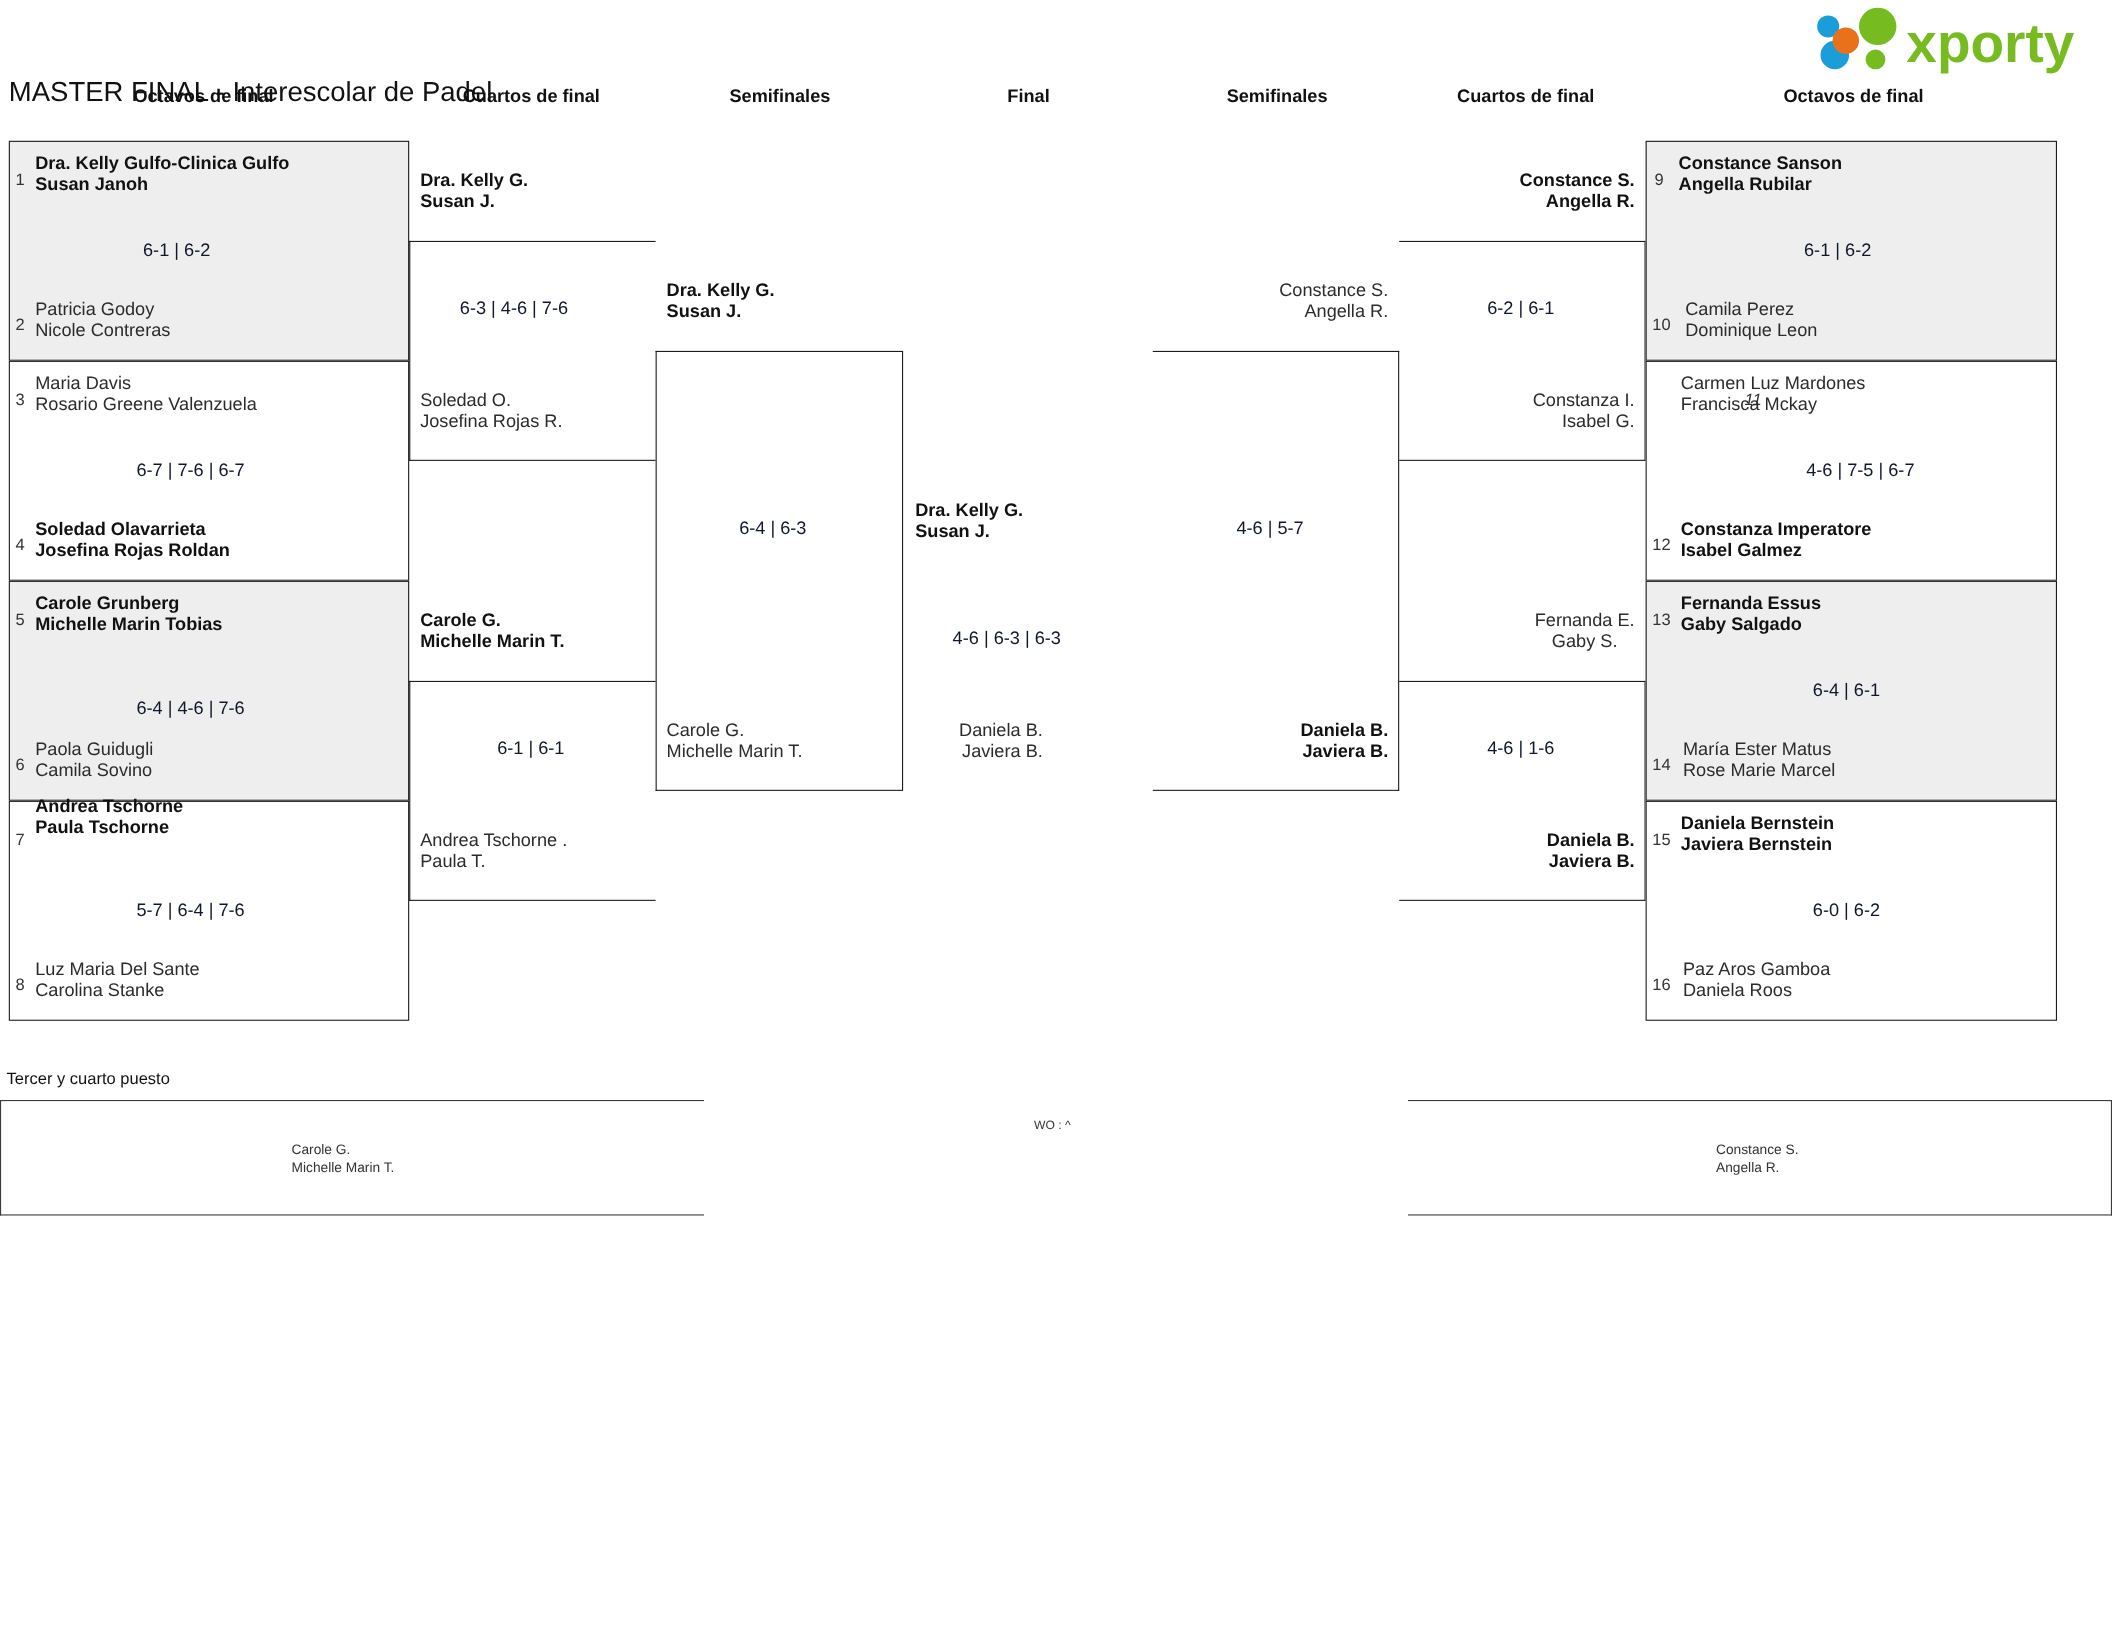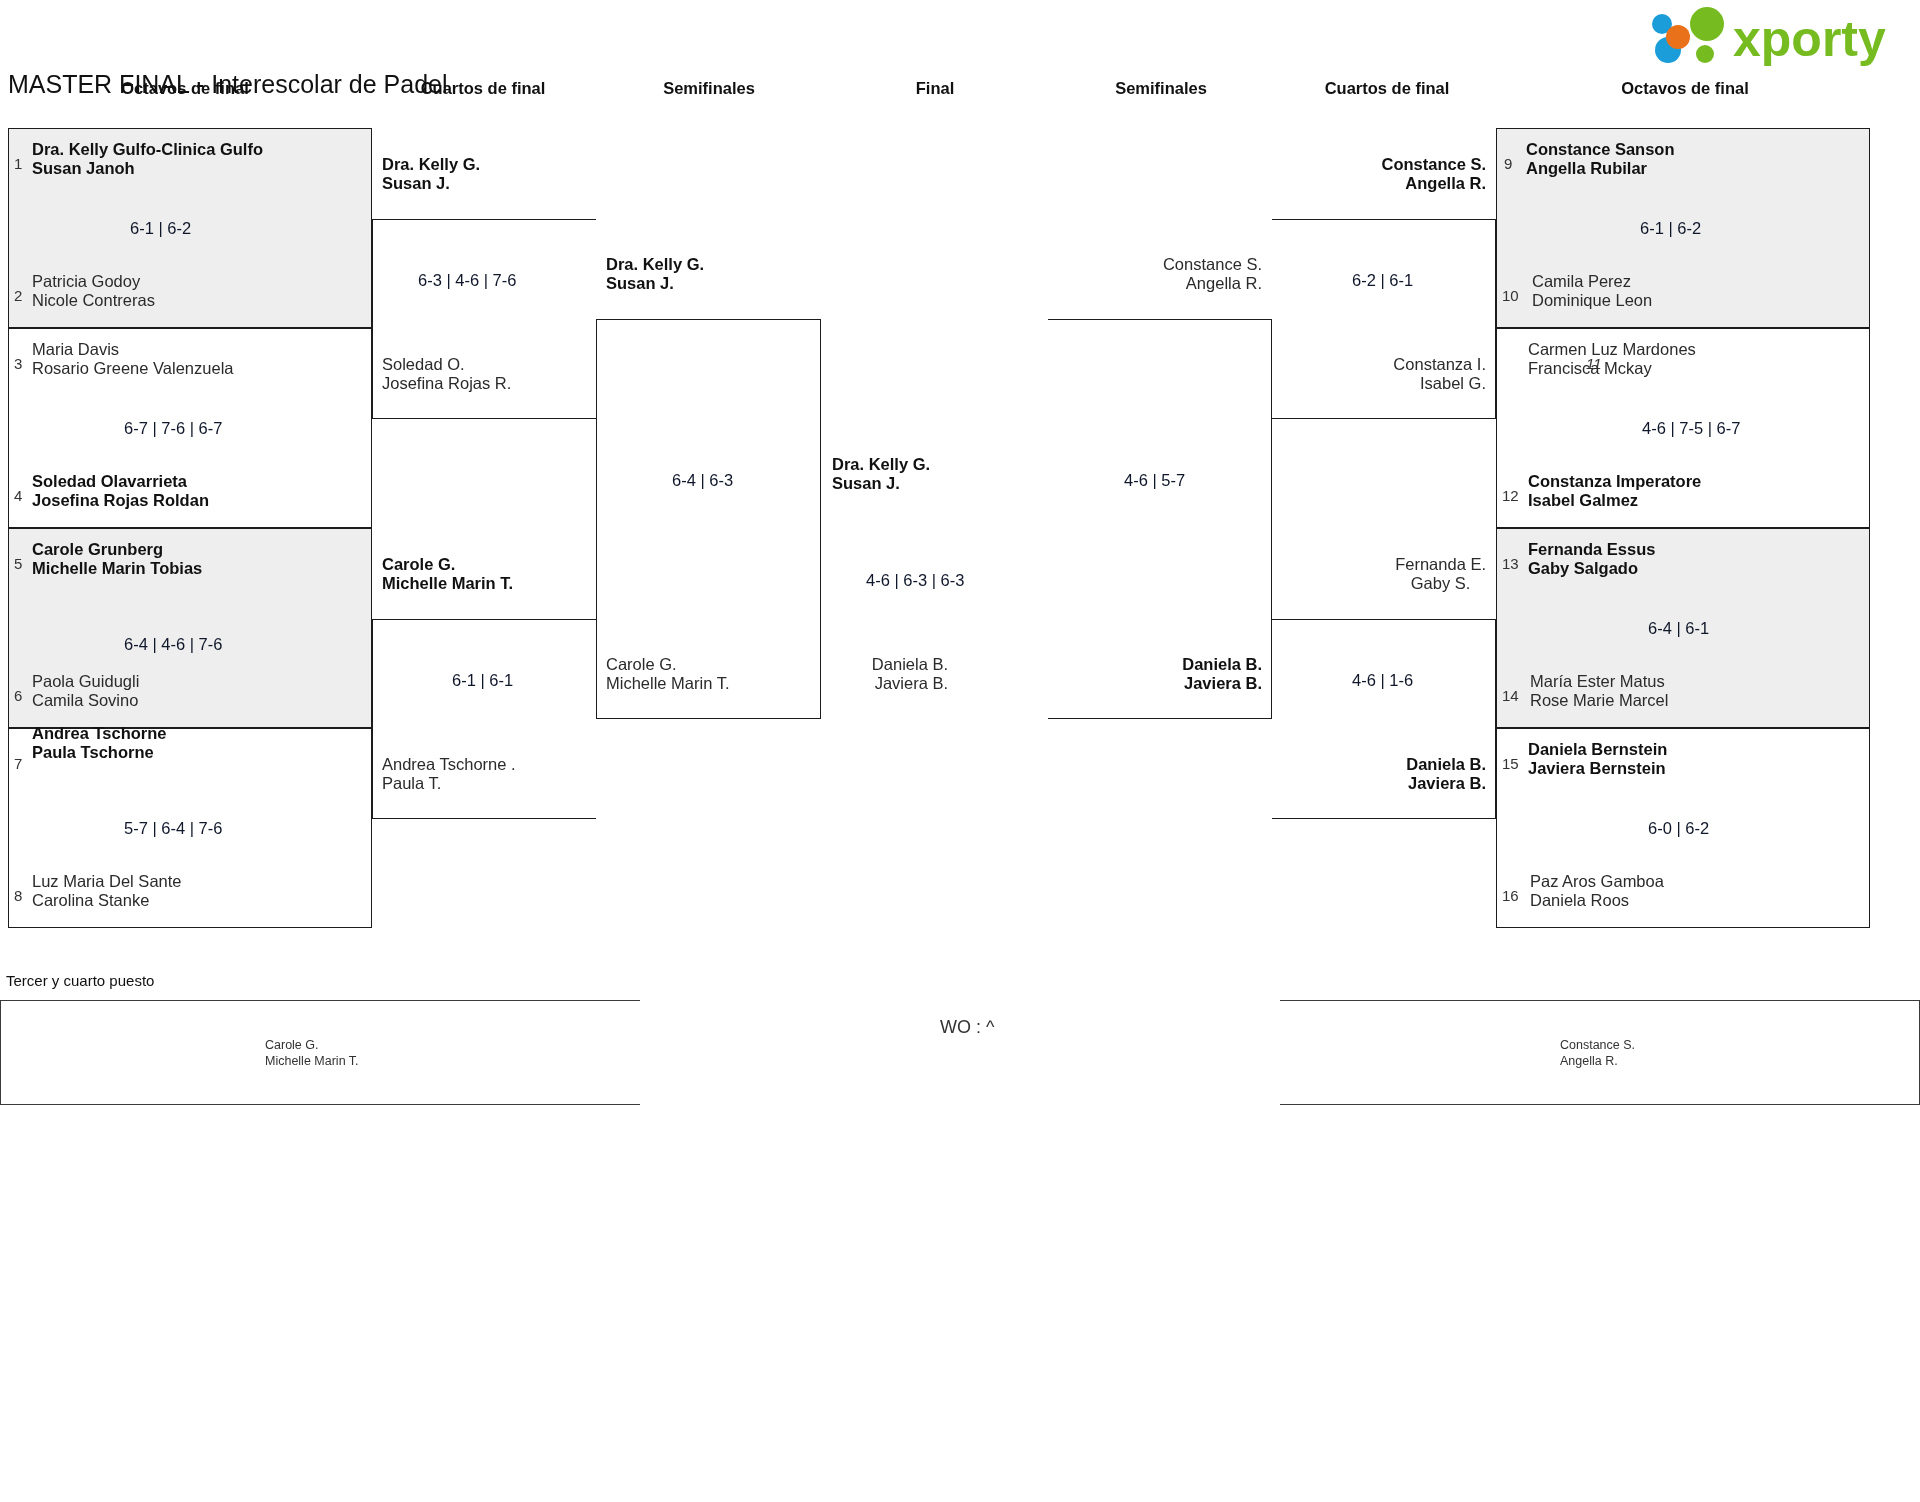--- a/index.html
+++ b/index.html
@@ -122,21 +122,21 @@
   .tp-name {
     position: absolute;
     font-size: 12.5px;
     line-height: 1.28;
     color: #333333;
     white-space: nowrap;
   }
   .tp-name .l { display: block; }
   .tp-score {
     position: absolute;
-    font-size: 18px;
+    font-size: 11px;
     color: #333333;
     white-space: nowrap;
   }
 </style>
 </head>
 <body>
 
 <div id="page">
 
   <div id="header-title">

